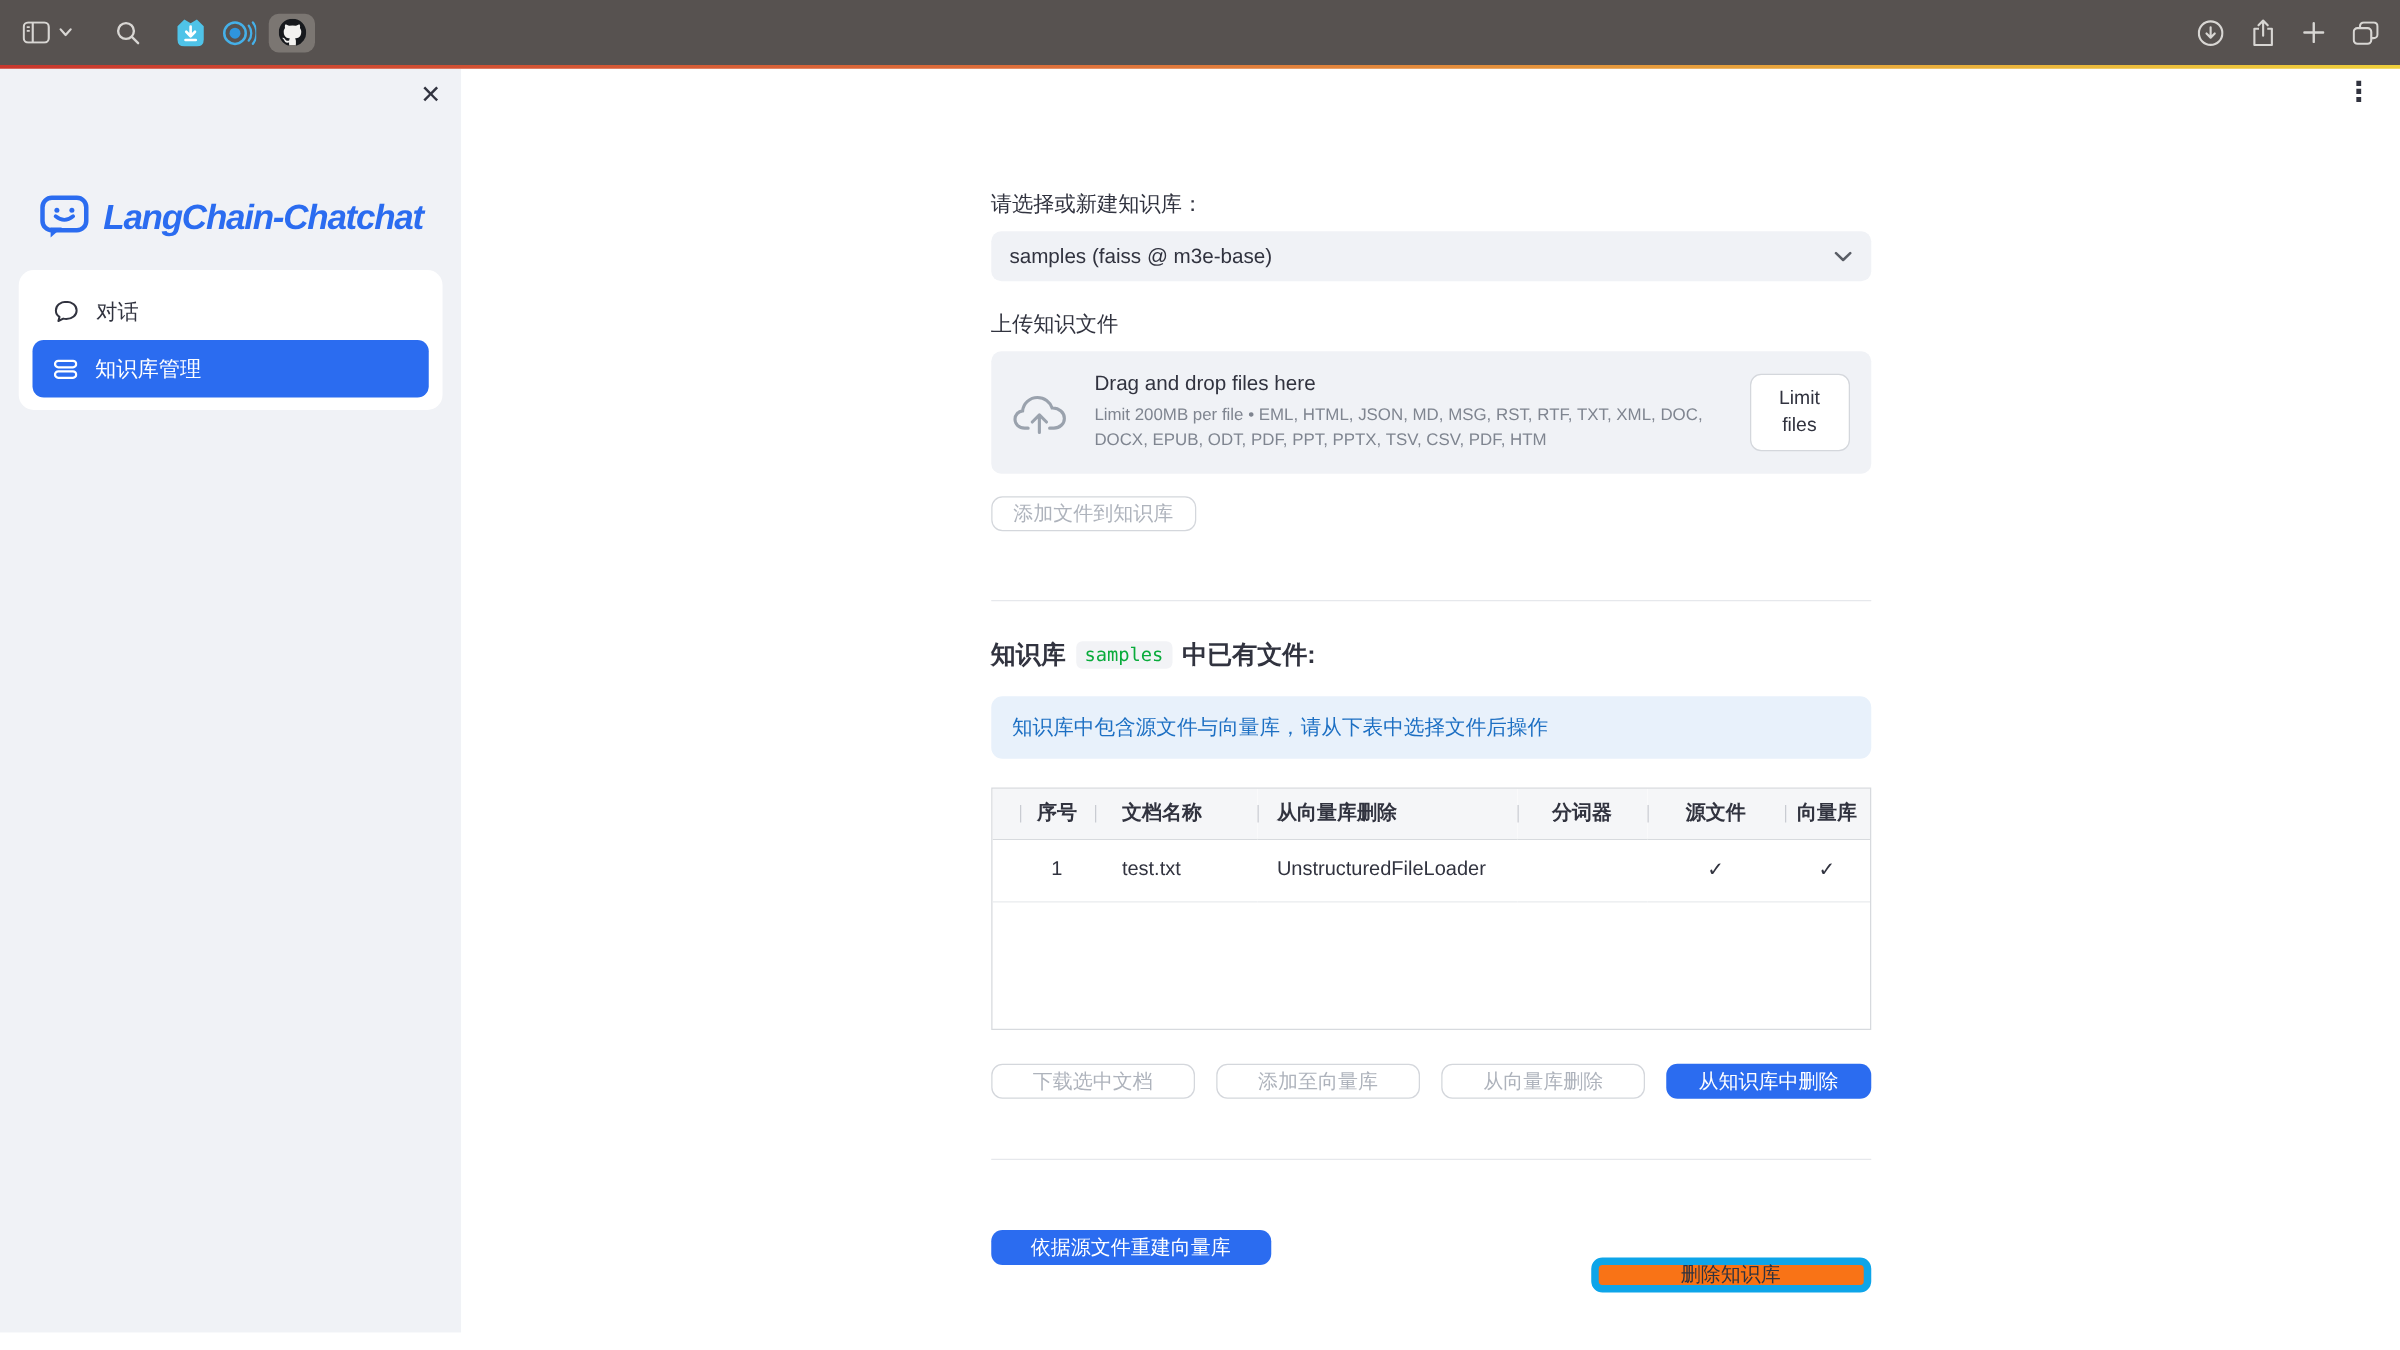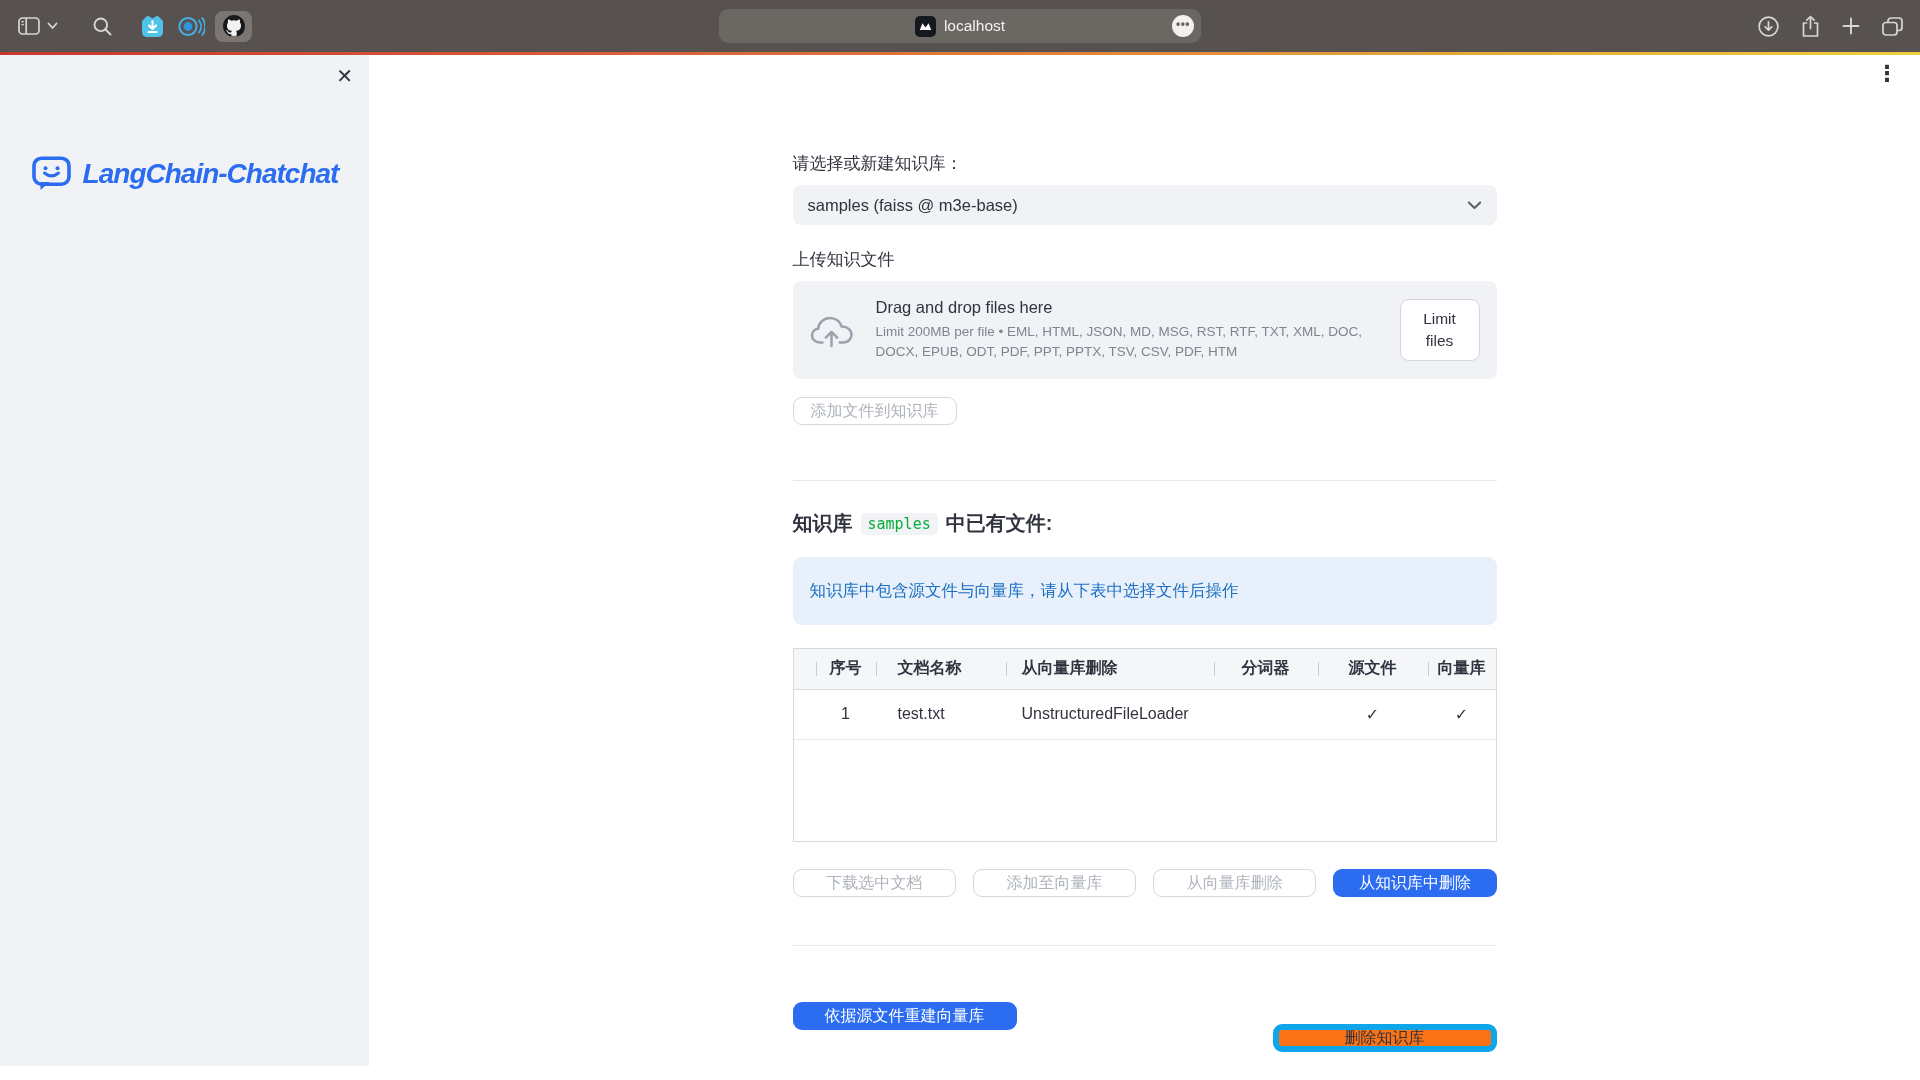--- a/index.html
+++ b/index.html
@@ -58,21 +58,21 @@
   .btn.secondary { background:#f97316; border:6px solid #0ea5e9; color:#31333f;margin-top:44px; }
   .add-btn { margin-top:18px; padding:0 17px; }
 
   .divider { border:none; border-top:1px solid #e6e8ec; }
   .divider1 { margin-top:55px; }
   .divider2 { margin-top:48px; }
 
   .section-heading { margin-top:29px; font-size:20px; font-weight:bold; display:flex; align-items:center; }
   .code { font-family:"DejaVu Sans Mono","Liberation Mono",monospace; font-size:15px; font-weight:normal; color:#09ab3b; background:#f2f3f6; border-radius:5px; padding:2px 7px; margin:0 8px; }
 
-  .info-box { margin-top:20px; height:68px; background:#e8f1fb; border-radius:9px; display:flex; align-items:center; padding:0 17px; color:#1c6fc3; font-size:16.5px; }
+  .info-box { margin-top:20px; height:50px; background:#e8f1fb; border-radius:9px; display:flex; align-items:center; padding:0 17px; color:#1c6fc3; font-size:16.5px; }
 
   .dftable { margin-top:23px; height:194px; border:1px solid #d7dade; background:#fff; overflow:hidden; }
   .dftable table { width:100%; border-collapse:collapse; table-layout:fixed; font-size:16px; color:#31333f; }
   .dftable th { height:40px; background:#f5f6f8; border-bottom:1px solid #d7dade; font-weight:600; position:relative; text-align:center; }
   .dftable th + th::before { content:""; position:absolute; left:0; top:13px; width:1px; height:14px; background:#c9ccd2; }
   .dftable td { height:50px; border-bottom:1px solid #e9ebee; text-align:center; }
   .dftable .al { text-align:left; padding-left:22px; }
   .dftable .al2 { text-align:left; padding-left:16px; }
 
   .actions { margin-top:27px; display:grid; grid-template-columns:repeat(4,1fr); gap:17px; }
@@ -121,29 +121,20 @@
           </svg>
       </span>
       <span class="gh-btn">
         <svg width="22" height="22" viewBox="0 0 24 24">
             <circle cx="12" cy="12" r="11" fill="#f3f2f0"></circle>
             <path fill-rule="evenodd" clip-rule="evenodd" fill="#17191d" d="M12 0C5.37 0 0 5.37 0 12c0 5.3 3.44 9.8 8.2 11.38.6.11.82-.26.82-.58v-2.03c-3.34.72-4.04-1.61-4.04-1.61-.55-1.39-1.34-1.76-1.34-1.76-1.09-.74.08-.73.08-.73 1.2.09 1.84 1.24 1.84 1.24 1.07 1.83 2.8 1.3 3.49 1 .11-.78.42-1.3.76-1.6-2.66-.3-5.47-1.33-5.47-5.93 0-1.31.47-2.38 1.24-3.22-.12-.3-.54-1.52.12-3.18 0 0 1-.32 3.3 1.23a11.5 11.5 0 0 1 6 0c2.28-1.55 3.29-1.23 3.29-1.23.66 1.66.24 2.88.12 3.18.77.84 1.23 1.91 1.23 3.22 0 4.61-2.81 5.63-5.48 5.92.43.37.81 1.1.81 2.22v3.29c0 .32.22.7.83.58A12 12 0 0 0 24 12C24 5.37 18.63 0 12 0z"></path>
           </svg>
       </span>
     </div>
 
-    <div class="urlbar">
-      <span class="favicon">
-        <svg width="13" height="11" viewBox="0 0 13 11">
-            <path d="M0.8 9 L3.4 2.2 L6.5 6.4 L9.6 2.2 L12.2 9 Z" fill="#fff"></path>
-          </svg>
-      </span>
-      <span class="url-text">localhost</span>
-      <span class="url-more">•••</span>
-    </div>
 
     <div class="tb-right">
       <span class="tb-icon">
         <svg width="21" height="21" viewBox="0 0 21 21">
             <circle cx="10.5" cy="10.5" r="9.4" fill="none" stroke="#d8d6d3" stroke-width="1.7"></circle>
             <path d="M10.5 5.8 v8 M7.2 10.8 l3.3 3.3 3.3-3.3" fill="none" stroke="#d8d6d3" stroke-width="1.7" stroke-linecap="round" stroke-linejoin="round"></path>
           </svg>
       </span>
       <span class="tb-icon">
         <svg width="19" height="23" viewBox="0 0 19 23">
@@ -177,20 +168,39 @@
               <rect x="3" y="3.2" width="35" height="26" rx="7.5" fill="none" stroke="#2b6cf0" stroke-width="3.6"></rect>
               <path d="M9.5 27 L9.5 35 L18.5 27 Z" fill="#2b6cf0"></path>
               <circle cx="14.5" cy="13.2" r="2" fill="#2b6cf0"></circle>
               <circle cx="26.5" cy="13.2" r="2" fill="#2b6cf0"></circle>
               <path d="M13.5 18 Q20.5 23.8 27.5 18" fill="none" stroke="#2b6cf0" stroke-width="3" stroke-linecap="round"></path>
             </svg>
         </span>
         <span class="logo-text">LangChain-Chatchat</span>
       </div>
 
+      <div class="menu-card">
+        <div class="menu-item">
+          <span>
+            <svg width="20" height="20" viewBox="0 0 20 20">
+                <path d="M10 2.4 C5.2 2.4 1.7 5.5 1.7 9.3 c0 2.1 1.1 4 2.9 5.2 L3.7 17.8 l3.9-1.9 c.8.2 1.6.3 2.4.3 4.8 0 8.3-3.1 8.3-6.9 S14.8 2.4 10 2.4Z" fill="none" stroke="#31333f" stroke-width="1.6" stroke-linejoin="round"></path>
+              </svg>
+          </span>
+          <span>对话</span>
+        </div>
+        <div class="menu-item active">
+          <span>
+            <svg width="19" height="17" viewBox="0 0 19 17">
+                <rect x="1" y="1.6" width="17" height="5.2" rx="2.6" fill="none" stroke="#fff" stroke-width="1.8"></rect>
+                <rect x="1" y="10" width="17" height="5.2" rx="2.6" fill="none" stroke="#fff" stroke-width="1.8"></rect>
+              </svg>
+          </span>
+          <span>知识库管理</span>
+        </div>
+      </div>
 
       <div class="sb-bottom"></div>
     </div>
 
     <div class="main">
       <span class="kebab">⋮</span>
 
       <div class="content">
 
         <div class="field-label">请选择或新建知识库：</div>

